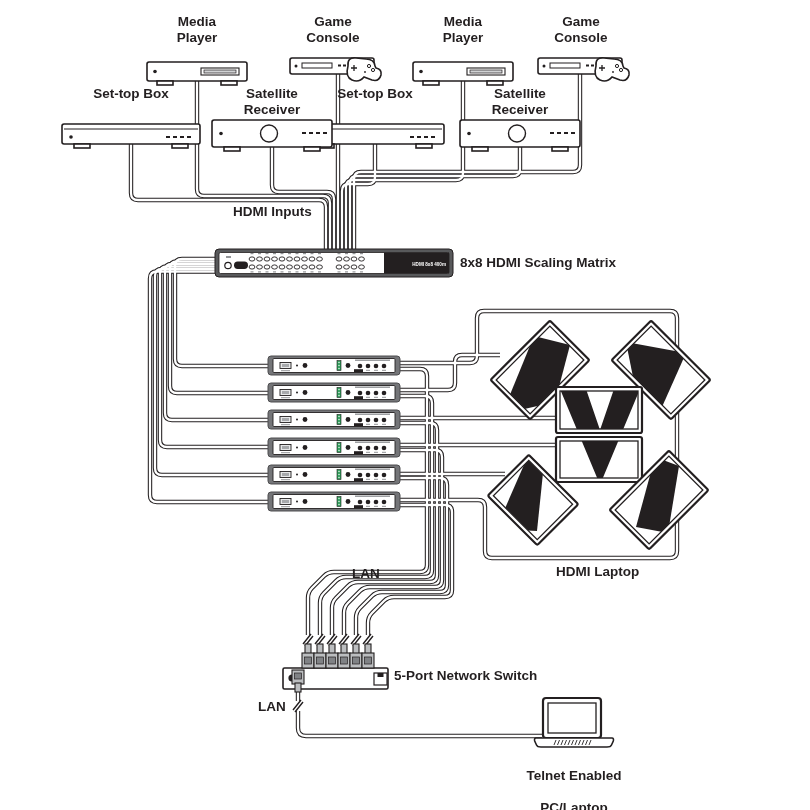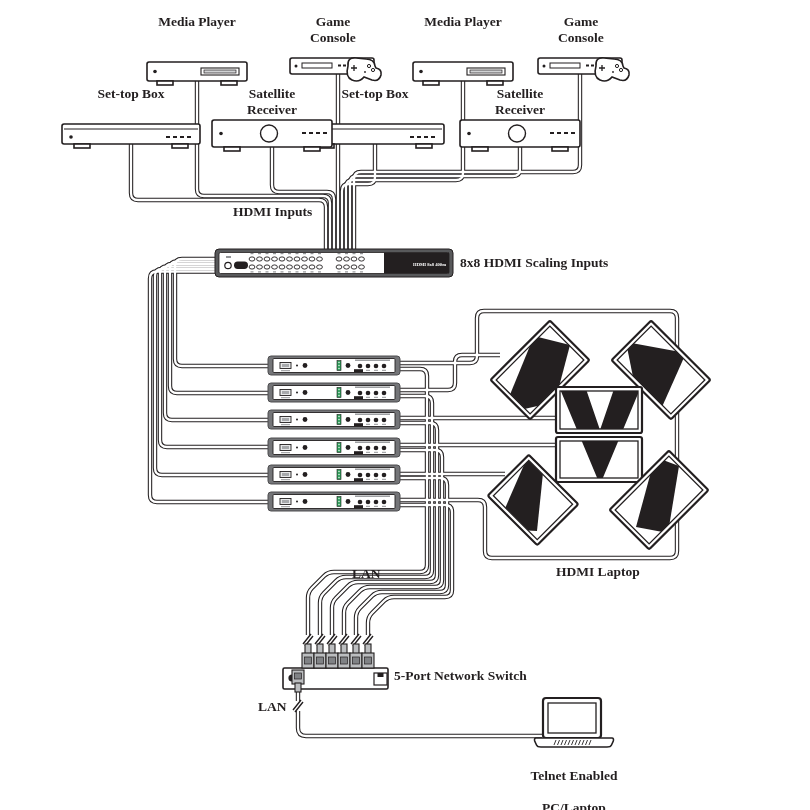--- a/index.html
+++ b/index.html
@@ -1,17 +1,17 @@
 <!DOCTYPE html>
 <html><head>
 <meta charset="utf-8">
 <style>
   html,body{margin:0;padding:0;background:#ffffff;}
   #stage{position:relative;width:810px;height:810px;background:#fff;overflow:hidden;
-         font-family:Liberation Serif, serif;color:#231f20;}
+         font-family:Liberation Sans, sans-serif;color:#231f20;}
   #diagram-svg{position:absolute;left:0;top:0;}
   .lbl{position:absolute;font-weight:700;font-size:13.5px;line-height:1.18;color:#231f20;
        text-align:center;white-space:pre-line;}
   .lbl.nowrap{white-space:nowrap;text-align:left;}
 </style>
 </head>
 <body>
 
 <div id="stage">
 
@@ -393,21 +393,21 @@
 <div class="lbl" style="left:157px;top:14px;width:80px;">Media Player</div>
 <div class="lbl" style="left:293px;top:14px;width:80px;">Game Console</div>
 <div class="lbl" style="left:423px;top:14px;width:80px;">Media Player</div>
 <div class="lbl" style="left:541px;top:14px;width:80px;">Game Console</div>
 <div class="lbl" style="left:91px;top:86px;width:80px;">Set-top Box</div>
 <div class="lbl" style="left:237px;top:86px;width:70px;">Satellite Receiver</div>
 <div class="lbl" style="left:335px;top:86px;width:80px;">Set-top Box</div>
 <div class="lbl" style="left:485px;top:86px;width:70px;">Satellite Receiver</div>
 
 <div class="lbl nowrap" style="left:233px;top:204px;">HDMI Inputs</div>
-<div class="lbl nowrap" style="left:460px;top:255px;">8x8 HDMI Scaling Inputs</div>
+<div class="lbl nowrap" style="left:460px;top:255px;">8x8 HDMI Scaling Matrix</div>
 <div class="lbl nowrap" style="left:556px;top:564px;">HDMI Laptop</div>
 <div class="lbl nowrap" style="left:352px;top:566px;">LAN</div>
 <div class="lbl nowrap" style="left:258px;top:699px;">LAN</div>
 <div class="lbl nowrap" style="left:394px;top:668px;">5-Port Network Switch</div>
 <div class="lbl" style="left:504px;top:752px;width:140px;">
   <div>Telnet Enabled</div>
   <div>PC/Laptop</div>
 </div>
 
 </div>

